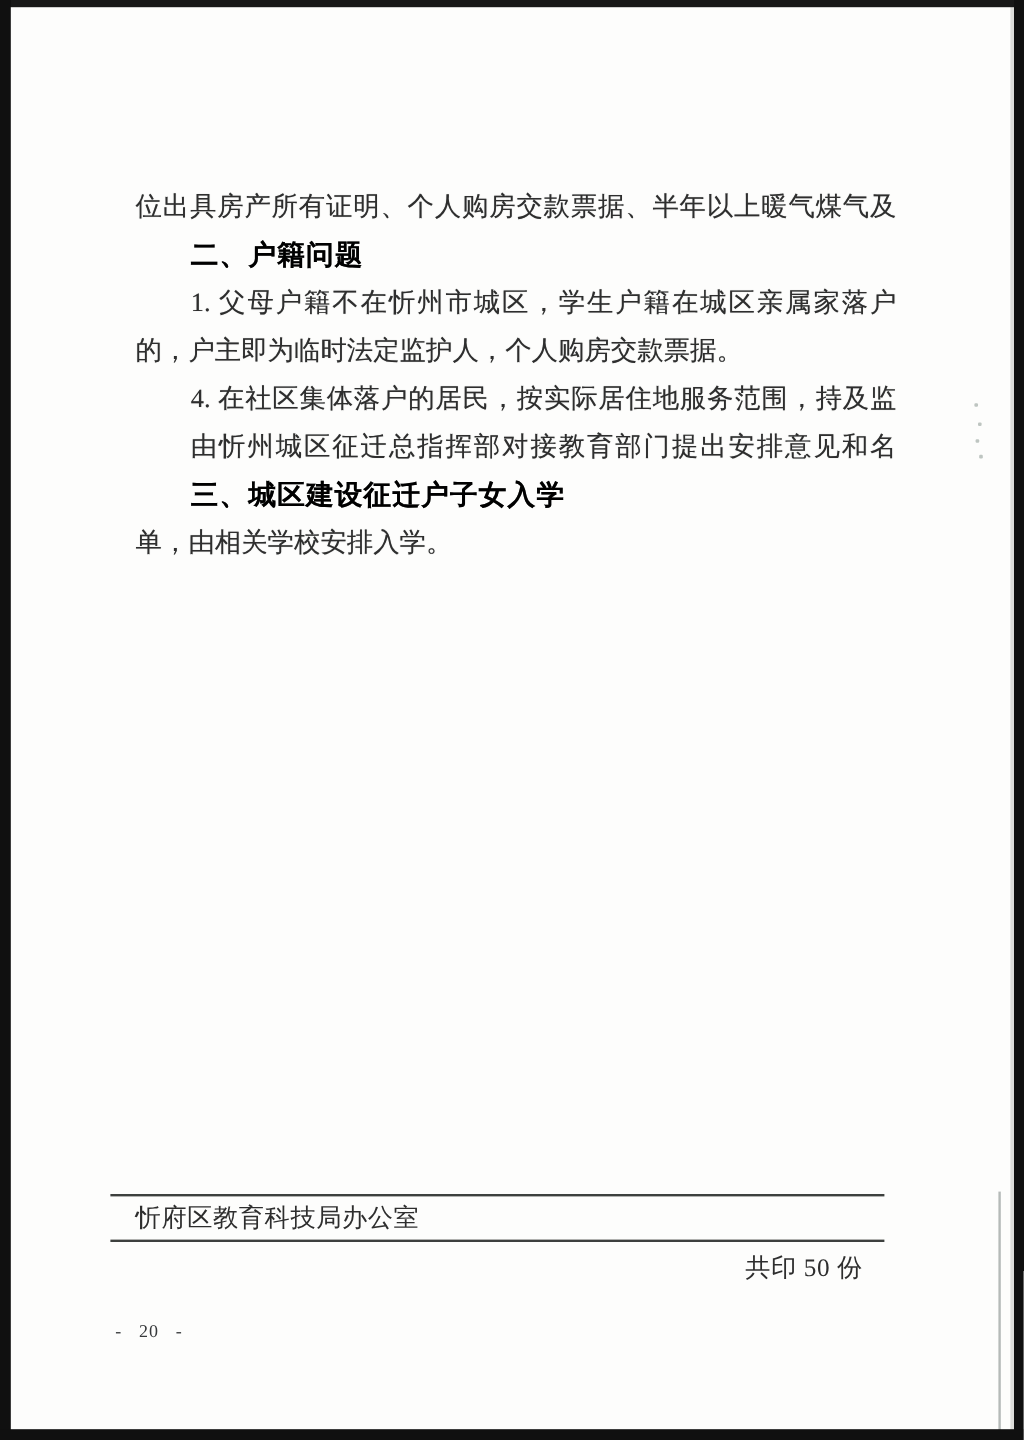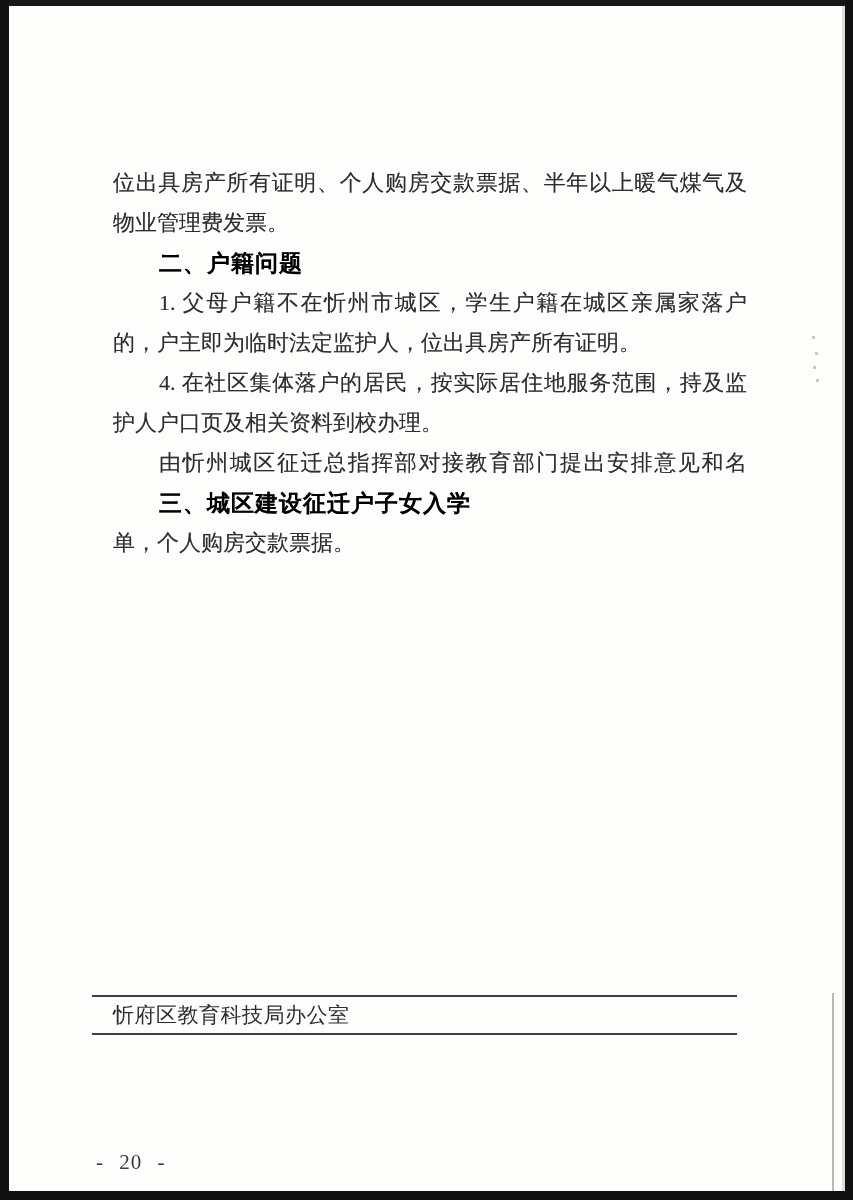--- a/index.html
+++ b/index.html
@@ -18,21 +18,21 @@
   .edge-left   { top: 0; left: 0; bottom: 0; width: 9px; }
   .edge-right  { top: 0; right: 0; bottom: 0; width: 8px; }
   .edge-right-soft { position: absolute; top: 0; right: 8px; bottom: 0; width: 3px;
                      background: #cfcfcc; opacity: .7; z-index: 4; }
   .edge-bottom { left: 0; right: 0; bottom: 0; height: 9px; }
 
   
   .content {
     position: absolute;
     left: 113px;
-    top: 163px;
+    top: 152px;
     width: 634px;
   }
   .line {
     height: 40px;
     line-height: 40px;
     font-size: 22px;
     white-space: nowrap;
     color: #2e2e2e;
     text-shadow: 0 0 0.6px rgba(70,74,72,.55);
   }
@@ -73,25 +73,25 @@
     line-height: 43px;
     text-align: right;
     padding-right: 18px;
     font-size: 21px;
     letter-spacing: .5px;
   }
 
   .pageno {
     position: absolute;
     left: 96px;
-    top: 1148px;
+    top: 1096px;
     width: 80px;
     height: 28px;
     line-height: 28px;
-    font-size: 21px;
+    font-size: 15px;
     color: #37393b;
     word-spacing: 9px;
     letter-spacing: 1px;
   }
 
   
   .vline-artifact {
     position: absolute;
     left: 832px;
     top: 993px;
@@ -108,37 +108,38 @@
   .dot3 { left: 813px; top: 366px; }
   .dot4 { left: 816px; top: 379px; }
 </style>
 </head>
 <body>
 
 <div class="scan">
 
   <div class="content">
     <div class="line fill">位出具房产所有证明、个人购房交款票据、半年以上暖气煤气及</div>
-    <div class="line">物业管理费发票。</div>
     <div class="line heading">二、户籍问题</div>
     <div class="line indent fill">1. 父母户籍不在忻州市城区，学生户籍在城区亲属家落户</div>
-    <div class="line">的，户主即为临时法定监护人，位出具房产所有证明。</div>
+    <div class="line">的，户主即为临时法定监护人，个人购房交款票据。</div>
     <div class="line indent fill">4. 在社区集体落户的居民，按实际居住地服务范围，持及监</div>
-    <div class="line">护人户口页及相关资料到校办理。</div>
     <div class="line indent fill">由忻州城区征迁总指挥部对接教育部门提出安排意见和名</div>
     <div class="line heading">三、城区建设征迁户子女入学</div>
-    <div class="line">单，个人购房交款票据。</div>
+    <div class="line">单，由相关学校安排入学。</div>
   </div>
 
   <div class="footer">
     <div class="rule"></div>
     <div class="footer-row">
       <span>忻府区教育科技局办公室</span>
     </div>
     <div class="rule"></div>
+    <div class="copies-row">
+      <span>共印 50 份</span>
+    </div>
   </div>
 
   <div class="pageno">- 20 -</div>
 
   <div class="vline-artifact"></div>
   <div class="dot dot1"></div>
   <div class="dot dot2"></div>
   <div class="dot dot3"></div>
   <div class="dot dot4"></div>
 

